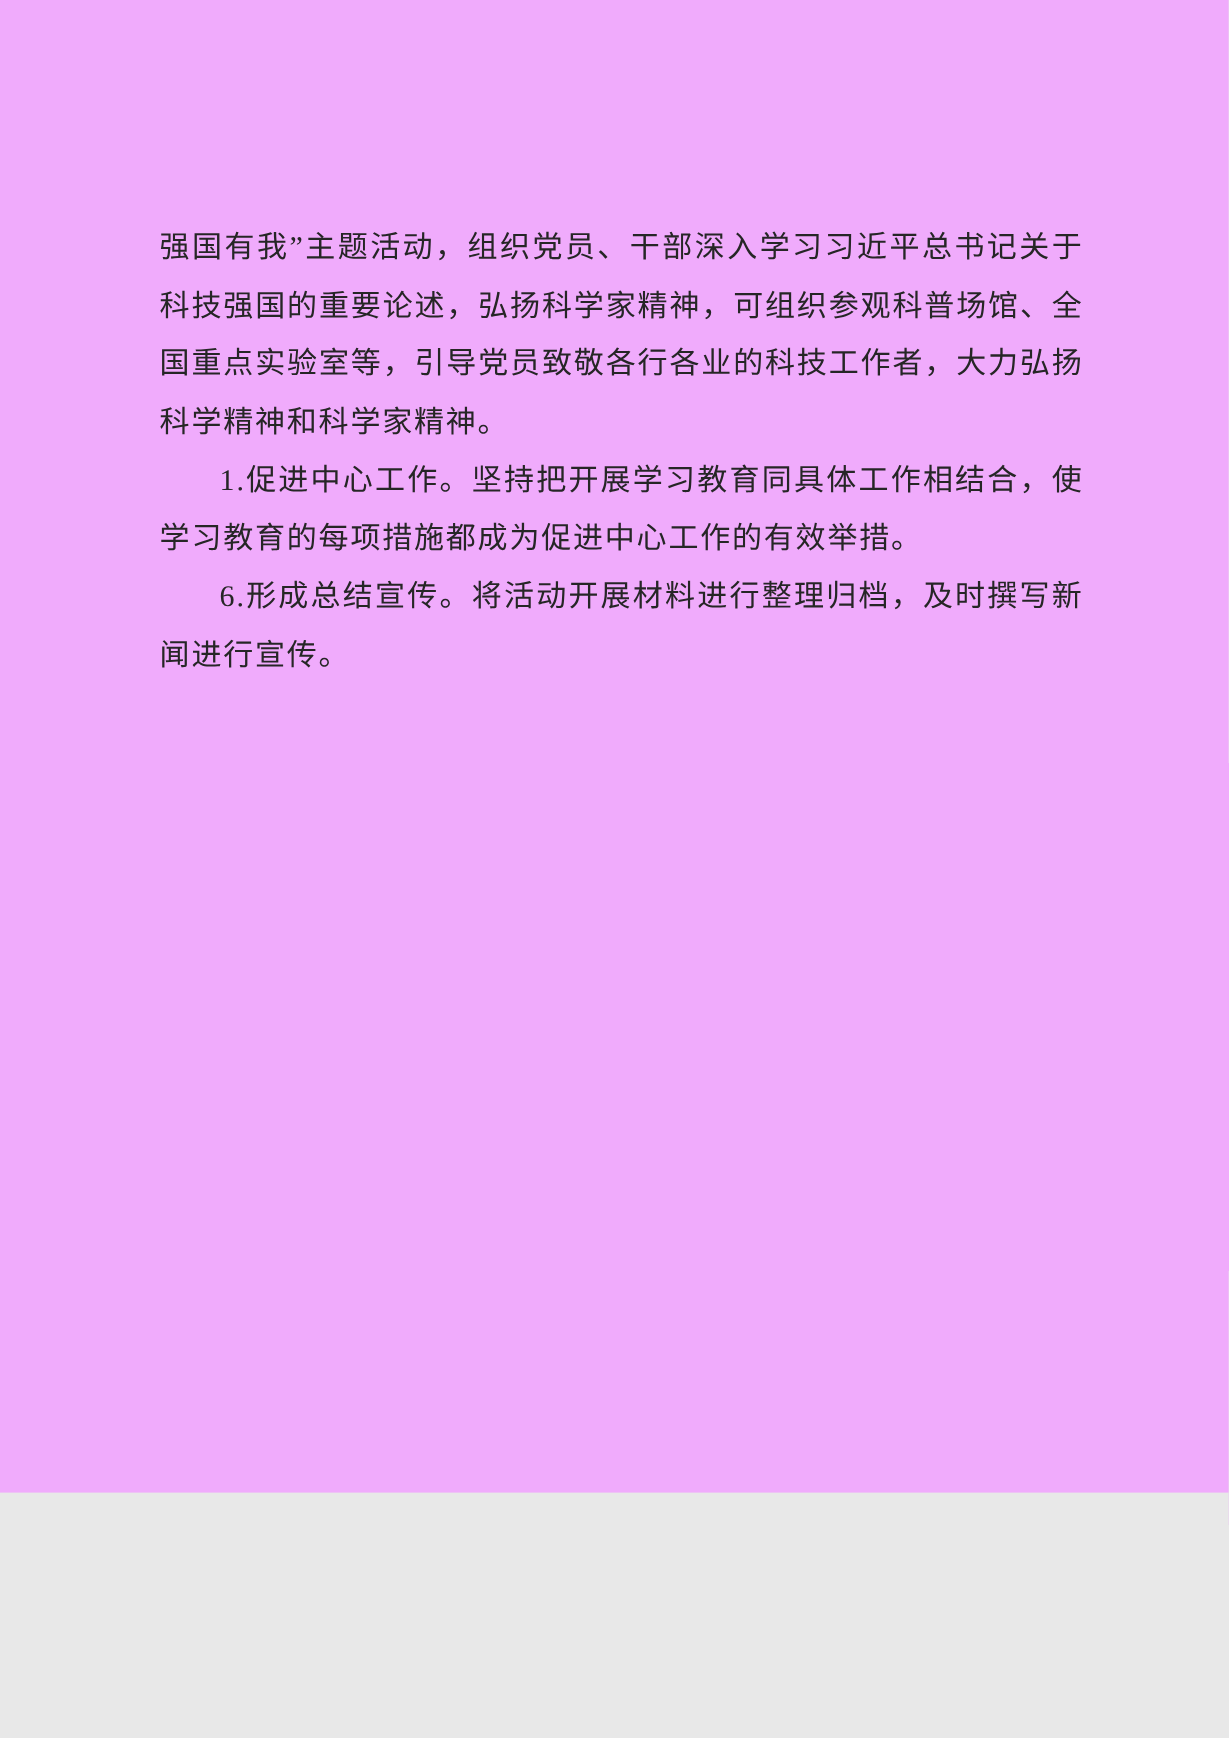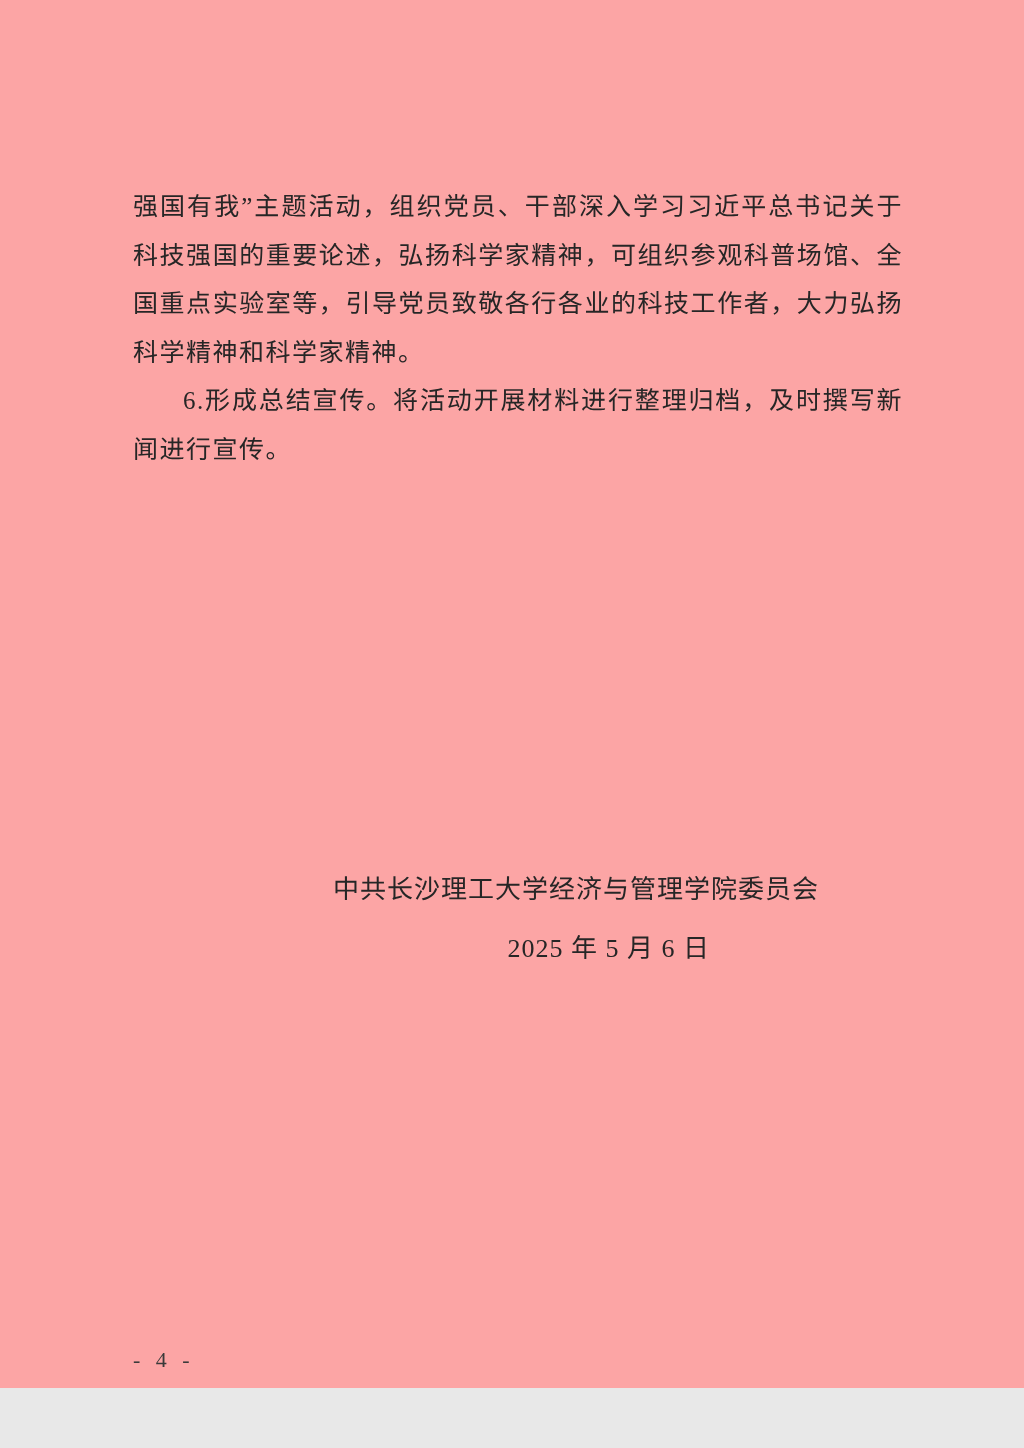--- a/index.html
+++ b/index.html
@@ -3,23 +3,23 @@
 <meta charset="utf-8">
 <style>
   html, body {
     margin: 0;
     padding: 0;
     background: #e8e8e8;
   }
   .page {
     position: relative;
     width: 1024px;
-    height: 1388px;
+    height: 1244px;
     margin: 0 auto;
-    background: #fca5a5;
+    background: #f0abfc;
     color: #262626;
     font-family: "Liberation Serif", "DejaVu Serif", serif;
     overflow: hidden;
   }
   .content {
     position: absolute;
     left: 133px;
     top: 183px;
     width: 770px;
   }
@@ -80,28 +80,25 @@
 </head>
 <body>
 
 <div class="page">
 
   <main class="content">
 
     <p class="body-text">强国有我”主题活动，组织党员、干部深入学习习近平总书记关于科技强国的重要论述，弘扬科学家精神，可组织参观科普场馆、全国重点实验室等，引导党员致敬各行各业的科技工作者，大力弘扬科学精神和科学家精神。</p>
 
 
+    <p class="body-text indent">1.促进中心工作。坚持把开展学习教育同具体工作相结合，使学习教育的每项措施都成为促进中心工作的有效举措。</p>
 
 
     <p class="body-text indent">6.形成总结宣传。将活动开展材料进行整理归档，及时撰写新闻进行宣传。</p>
 
   </main>
 
-  <div class="signature-block">
-    <p class="signature-org">中共长沙理工大学经济与管理学院委员会</p>
-    <p class="signature-date">2025 年 5 月 6 日</p>
-  </div>
 
   <footer class="page-footer">
     <span class="page-number">- 4 -</span>
   </footer>
 
 </div>
 
 </body></html>

